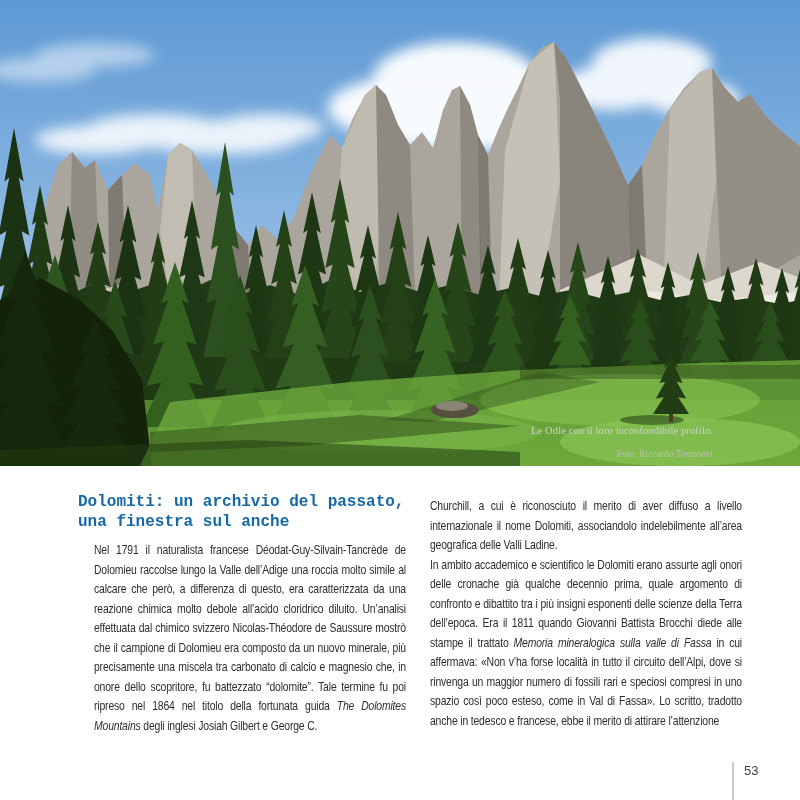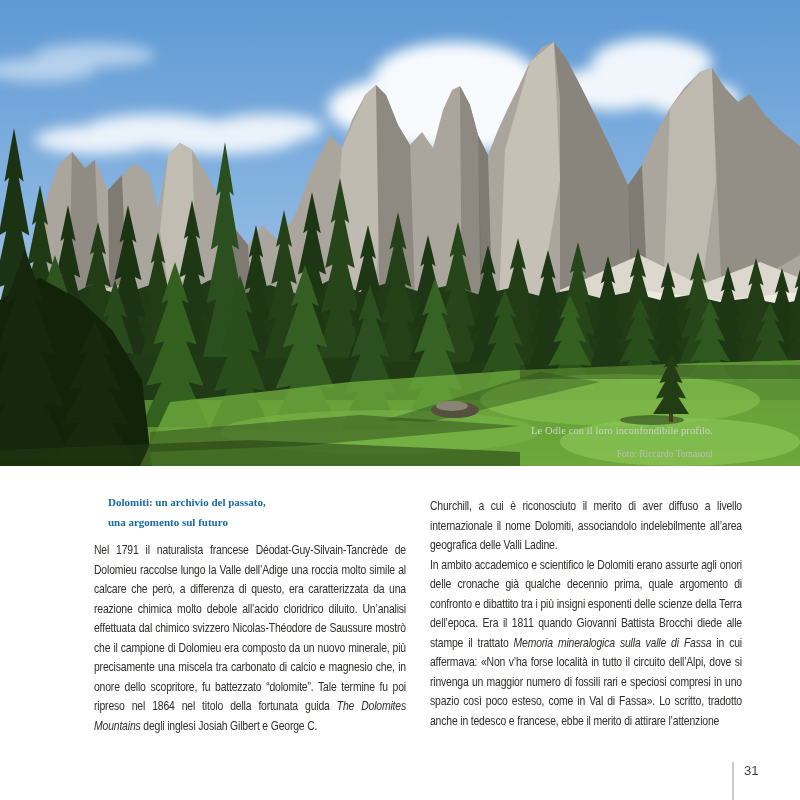--- a/index.html
+++ b/index.html
@@ -5,23 +5,23 @@
   html,body{margin:0;padding:0;background:#ffffff;}
   .page{position:relative;width:800px;height:800px;background:#ffffff;overflow:hidden;
         font-family:"Liberation Sans",sans-serif;}
   
   .photo{position:absolute;left:0;top:0;width:800px;height:466px;overflow:hidden;font-family:Liberation Serif, serif;}
   .photo svg{display:block;}
   .caption{position:absolute;right:87px;top:424px;text-align:right;line-height:1.35;}
   .caption .cap1{font-size:10.5px;color:#ccd3c6;letter-spacing:.1px;}
   .caption .cap2{font-size:9.5px;color:#b9c0b4;margin-top:10px;}
   
-  .headline{position:absolute;left:108px;top:492px;width:340px;
-            font-family:Liberation Serif, serif;font-weight:bold;
-            font-size:11px;line-height:20px;color:#1769a4;}
+  .headline{position:absolute;left:78px;top:492px;width:340px;
+            font-family:Liberation Mono, monospace;font-weight:bold;
+            font-size:16px;line-height:20px;color:#1769a4;}
   .col{position:absolute;width:390px;font-size:13px;line-height:19.5px;
        letter-spacing:-0.2px;color:#2e2d2b;text-align:justify;
        transform:scaleX(0.8);transform-origin:top left;}
   .col p{margin:0;}
   .col em{font-style:italic;}
   .col-left{left:94px;top:540px;}
   .col-right{left:430px;top:496px;}
   
   .folio-rule{position:absolute;left:732px;top:762px;width:2px;height:38px;background:#c9c9c9;}
   .folio-num{position:absolute;left:744px;top:763px;font-size:13px;color:#3f3f3d;}
@@ -180,28 +180,28 @@
     </svg>
 
     <div class="caption">
       <div class="cap1">Le Odle con il loro inconfondibile profilo.</div>
       <div class="cap2">Foto: Riccardo Tomasoni</div>
     </div>
   </div>
 
   <div class="headline">
     <div>Dolomiti: un archivio del passato,</div>
-    <div>una argomento sul futuro</div>
+    <div>una finestra sul anche</div>
   </div>
 
   <div class="col col-left">
     <p><span>Nel 1791 il naturalista francese Déodat-Guy-Silvain-Tancrède de Dolomieu raccolse lungo la Valle dell’Adige una roccia molto simile al calcare che però, a differenza di questo, era caratterizzata da una reazione chimica molto debole all’acido cloridrico diluito. Un’analisi effettuata dal chimico svizzero Nicolas-Théodore de Saussure mostrò che il campione di Dolomieu era composto da un nuovo minerale, più precisamente una miscela tra carbonato di calcio e magnesio che, in onore dello scopritore, fu battezzato “dolomite”. Tale termine fu poi ripreso nel 1864 nel titolo della fortunata guida </span><em>The Dolomites Mountains</em><span> degli inglesi Josiah Gilbert e George C.</span></p>
   </div>
 
   <div class="col col-right">
     <p>Churchill, a cui è riconosciuto il merito di aver diffuso a livello internazionale il nome Dolomiti, associandolo indelebilmente all’area geografica delle Valli Ladine.</p>
     <p><span>In ambito accademico e scientifico le Dolomiti erano assurte agli onori delle cronache già qualche decennio prima, quale argomento di confronto e dibattito tra i più insigni esponenti delle scienze della Terra dell’epoca. Era il 1811 quando Giovanni Battista Brocchi diede alle stampe il trattato </span><em>Memoria mineralogica sulla valle di Fassa</em><span> in cui affermava: «Non v’ha forse località in tutto il circuito dell’Alpi, dove si rinvenga un maggior numero di fossili rari e speciosi compresi in uno spazio così poco esteso, come in Val di Fassa». Lo scritto, tradotto anche in tedesco e francese, ebbe il merito di attirare l’attenzione</span></p>
   </div>
 
   <div class="folio-rule"></div>
-  <div class="folio-num">31</div>
+  <div class="folio-num">53</div>
 
 </div>
 
 </body></html>

